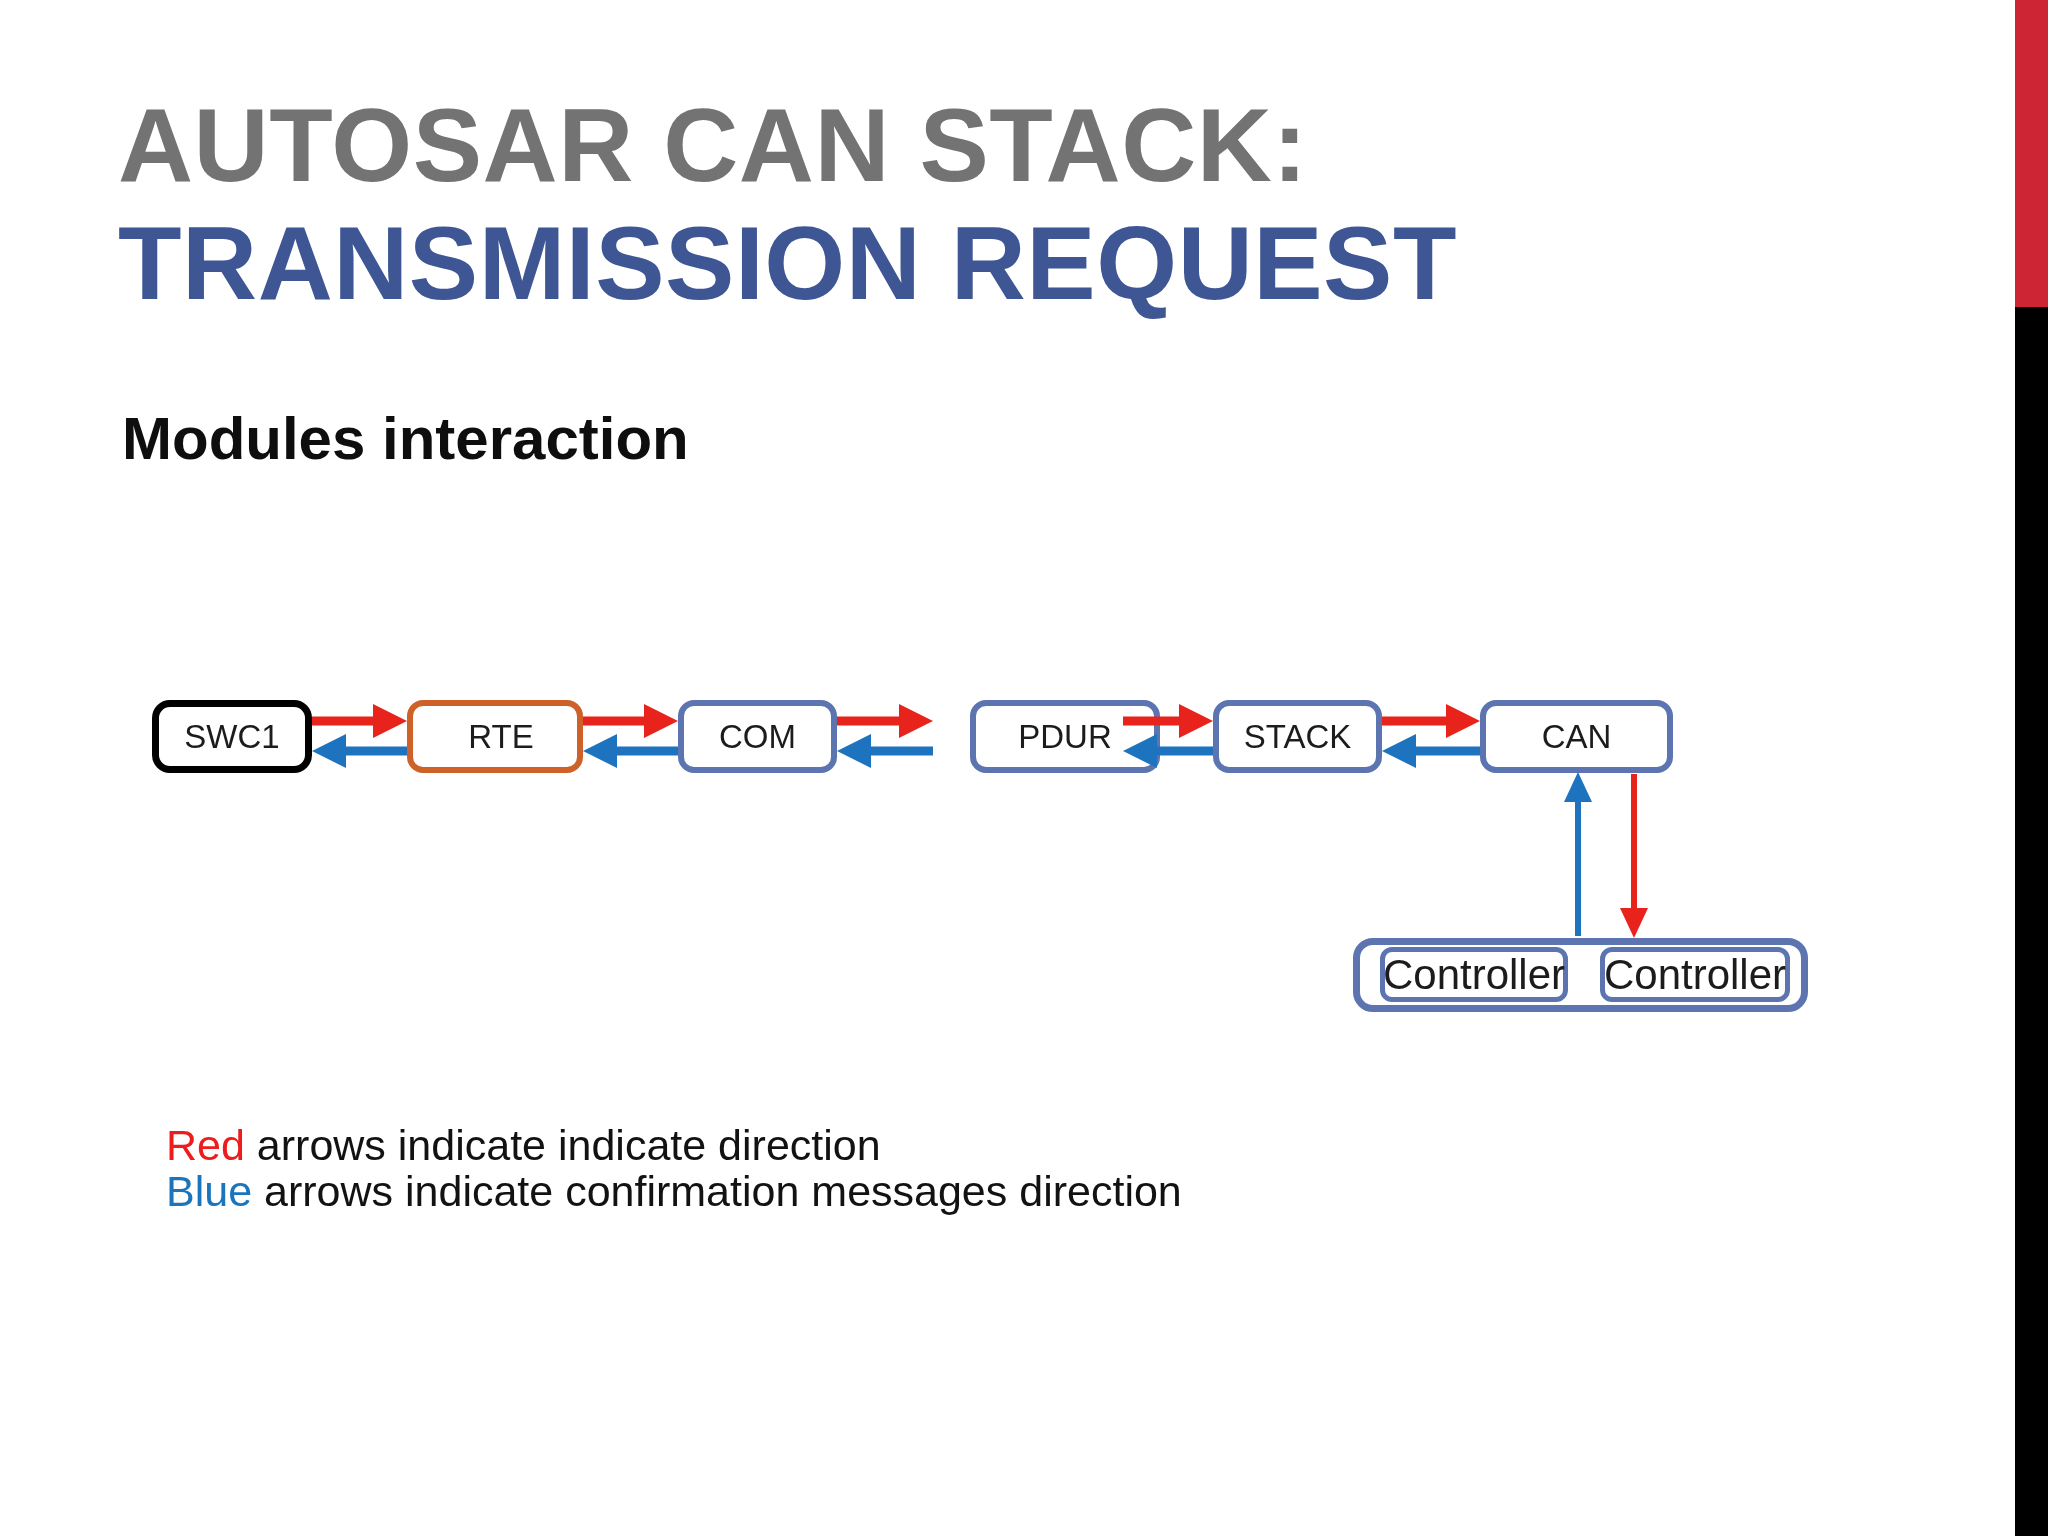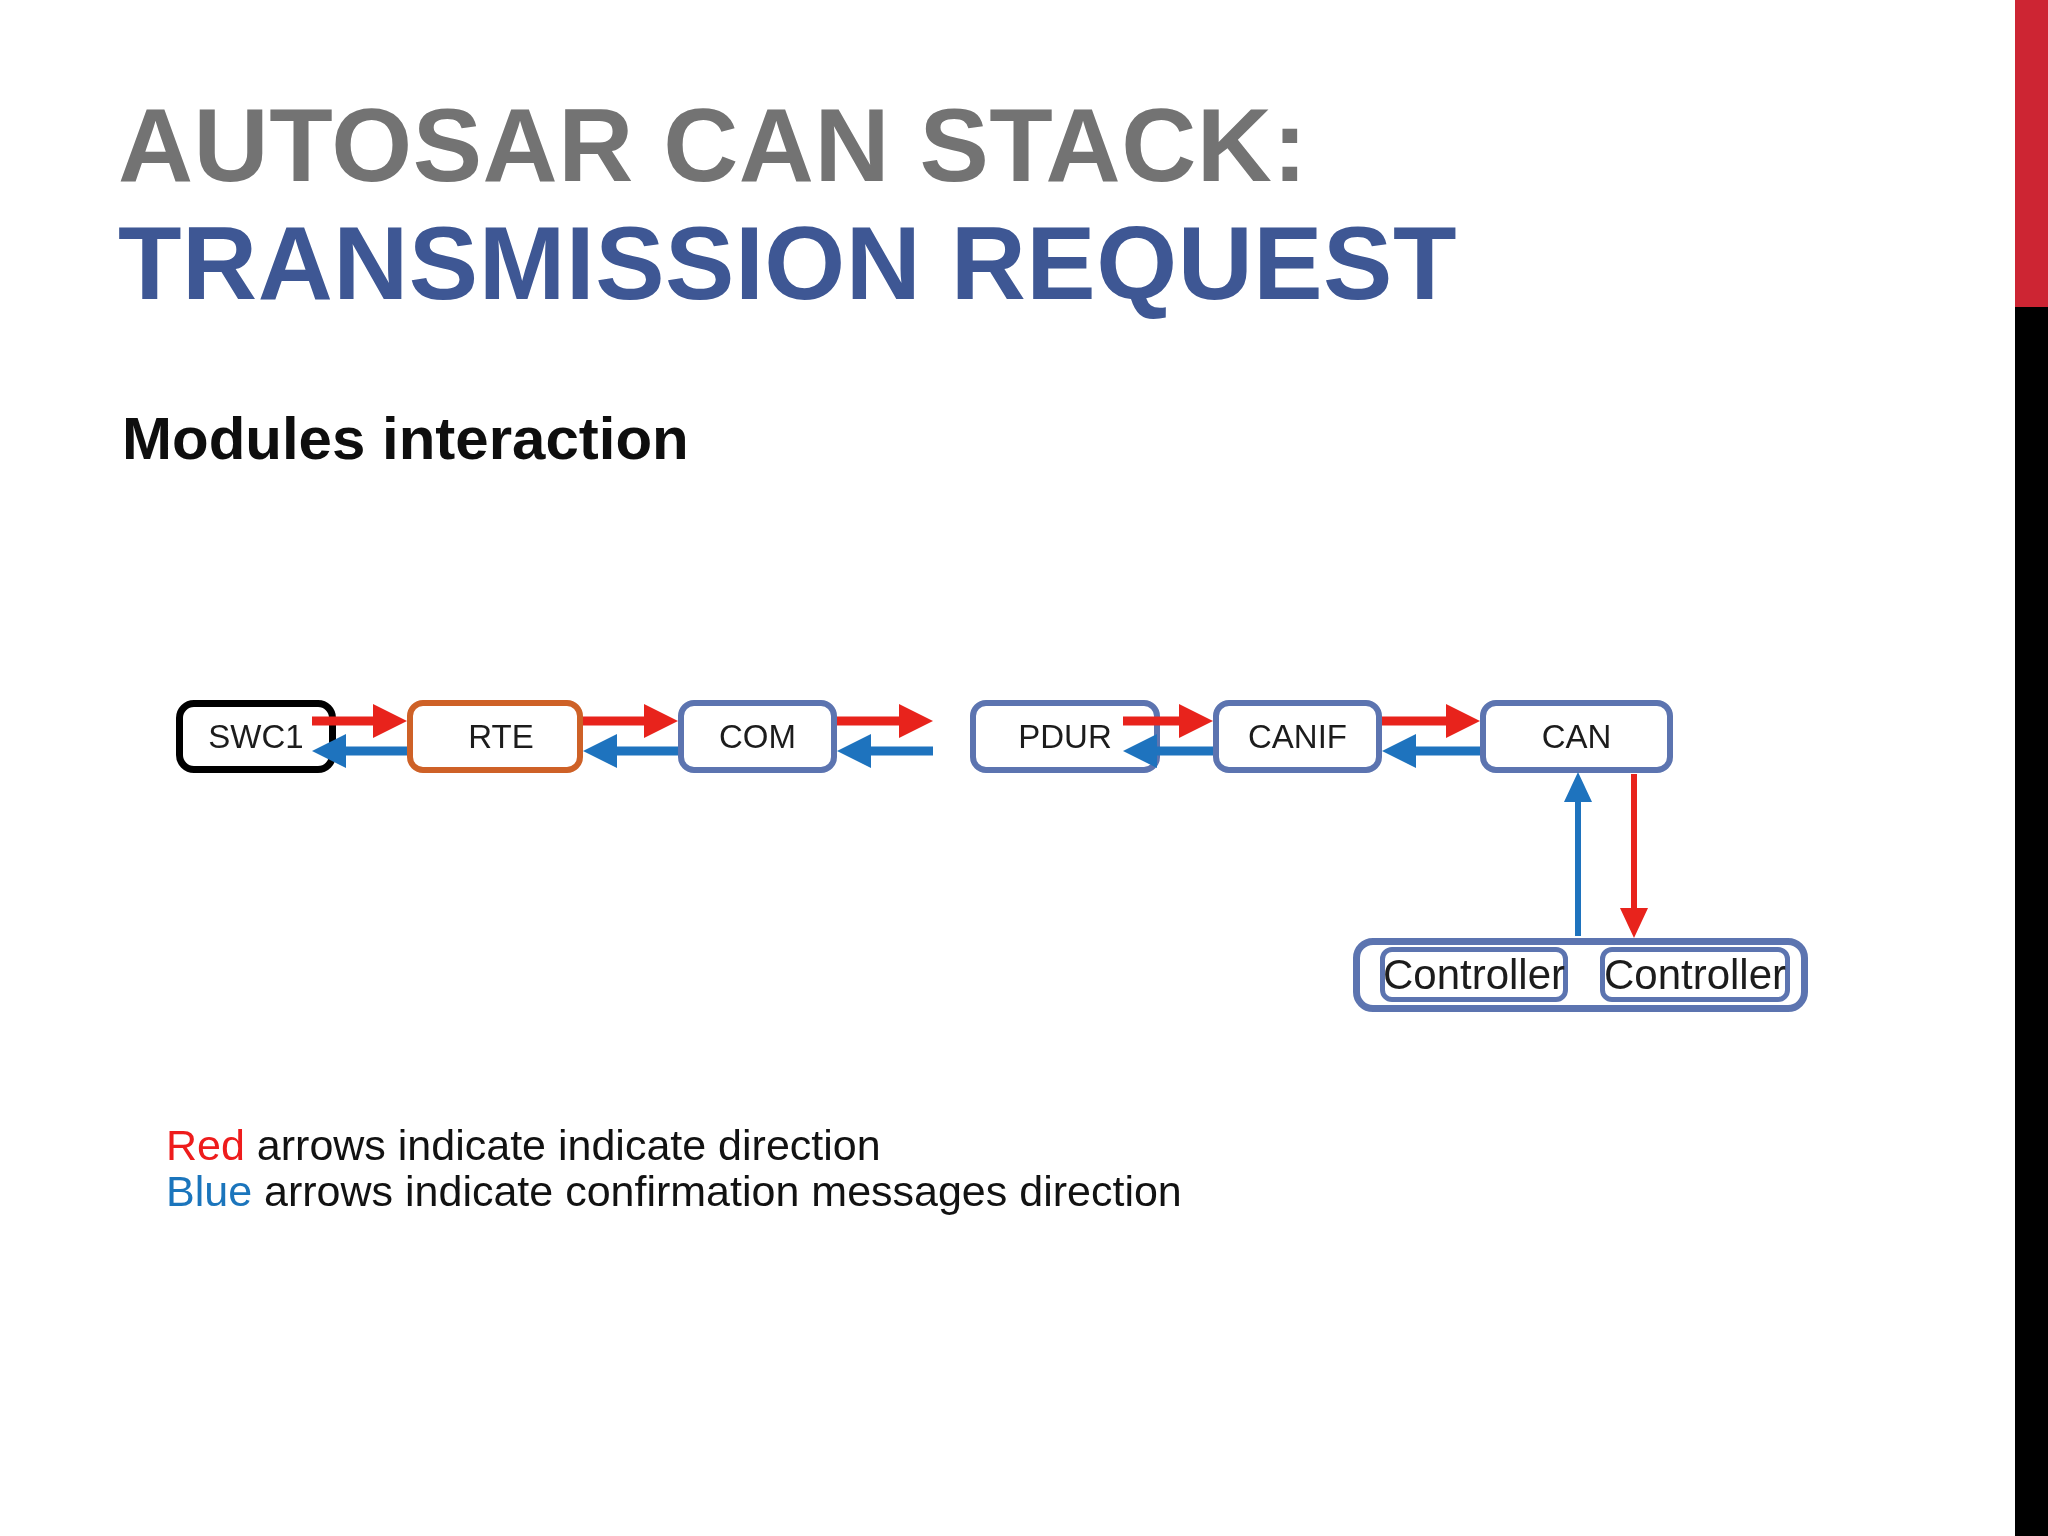--- a/index.html
+++ b/index.html
@@ -28,21 +28,21 @@
   }
 
   
   .mbox{
     position:absolute;top:700px;height:73px;
     box-sizing:border-box;border:6px solid #5C74B0;border-radius:16px;
     background:#ffffff;
     display:flex;align-items:center;justify-content:center;
     font-size:33px;color:#1c1c1c;
   }
-  .b-swc1{left:152px;width:160px;border-width:7px;border-radius:18px;margin-left:24px;}
+  .b-swc1{left:152px;width:160px;border-width:7px;border-radius:18px;}
   .b-rte{left:407px;width:176px;}
   .b-com{left:678px;width:159px;}
   .b-pdur{left:970px;width:190px;}
   .b-canif{left:1213px;width:169px;}
   .b-can{left:1480px;width:193px;}
 
   
   .ctrl-wrap{
     position:absolute;left:1353px;top:938px;width:455px;height:74px;
     box-sizing:border-box;border:7px solid #5C74B0;border-radius:20px;
@@ -89,21 +89,21 @@
   <div class="mbox b-rte" style="border-color: rgb(206, 97, 39); padding-left: 12px;">
     <span>RTE</span>
   </div>
   <div class="mbox b-com" style="border-color: rgb(92, 116, 176);">
     <span>COM</span>
   </div>
   <div class="mbox b-pdur" style="border-color: rgb(92, 116, 176);">
     <span>PDUR</span>
   </div>
   <div class="mbox b-canif" style="border-color: rgb(92, 116, 176);">
-    <span>CANIF</span>
+    <span>STACK</span>
   </div>
   <div class="mbox b-can" style="border-color: rgb(92, 116, 176);">
     <span>CAN</span>
   </div>
 
   <div class="ctrl-wrap" style="border-color: rgb(92, 116, 176);"></div>
   <div class="ctrl ctrl-1" style="border-color: rgb(92, 116, 176);">
     <span>Controller</span>
   </div>
   <div class="ctrl ctrl-2" style="border-color: rgb(92, 116, 176);">

